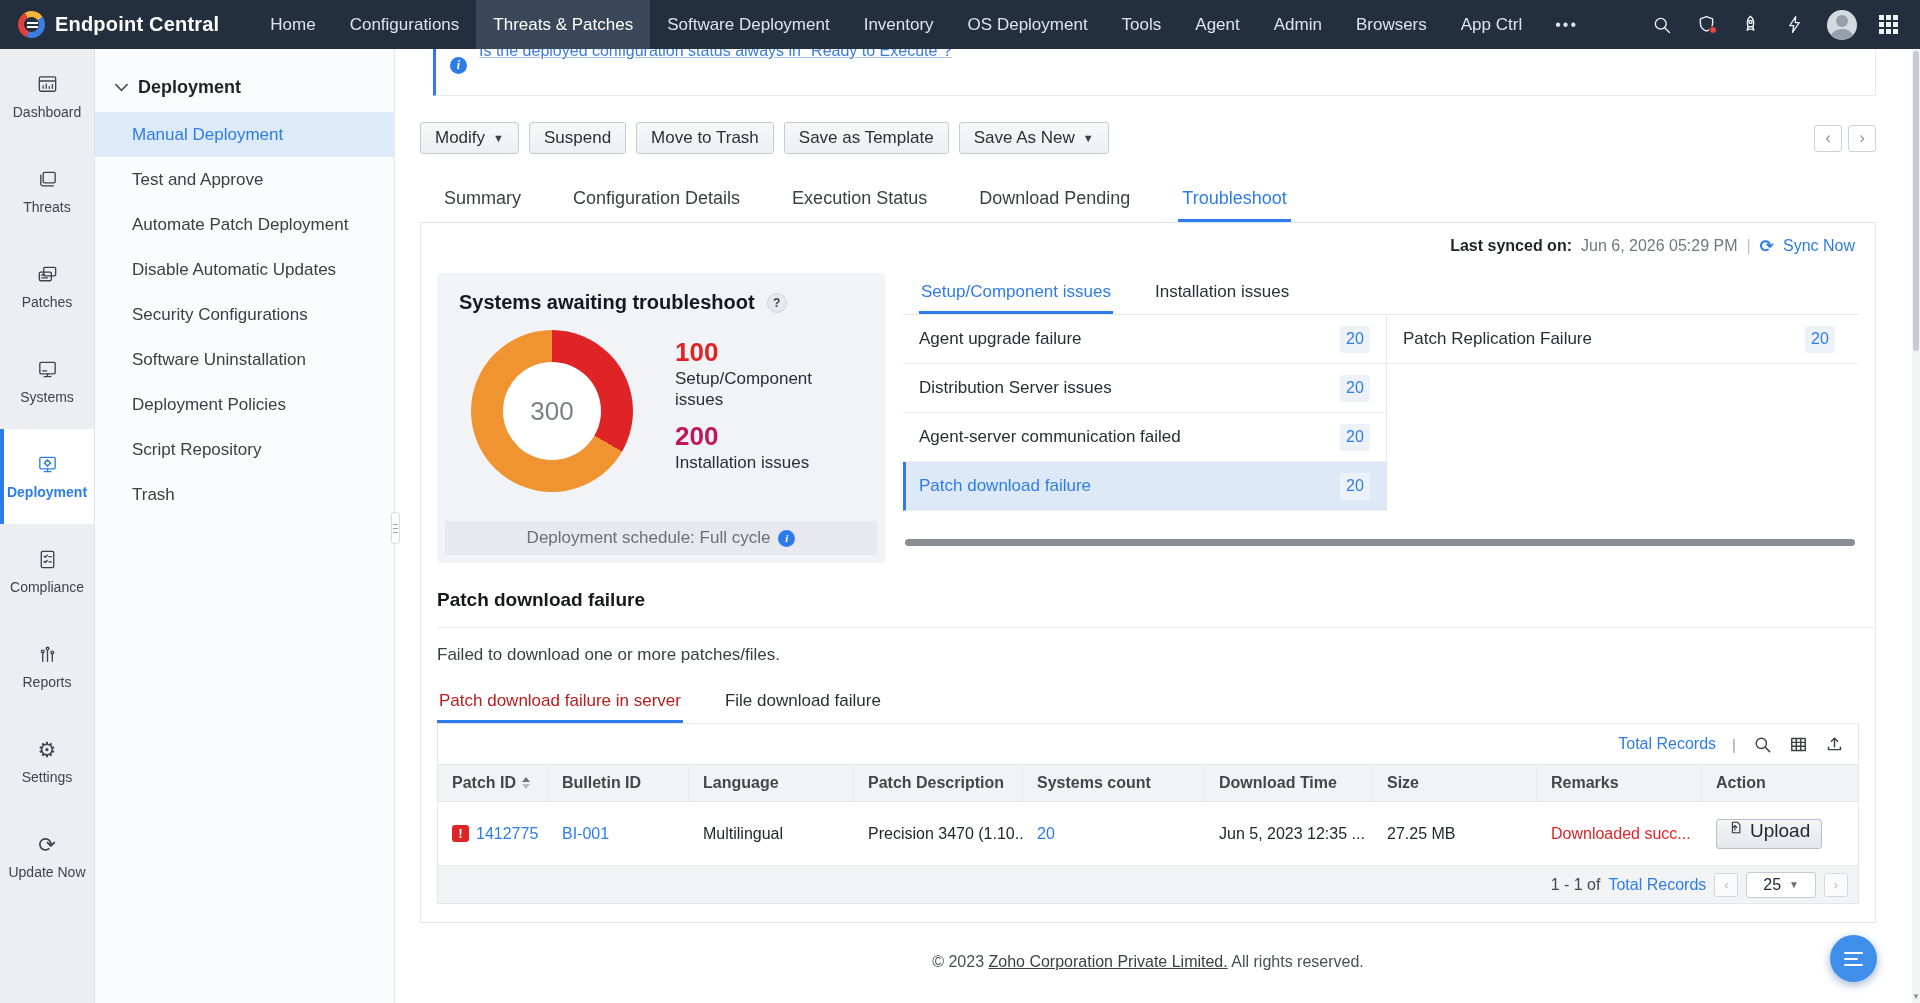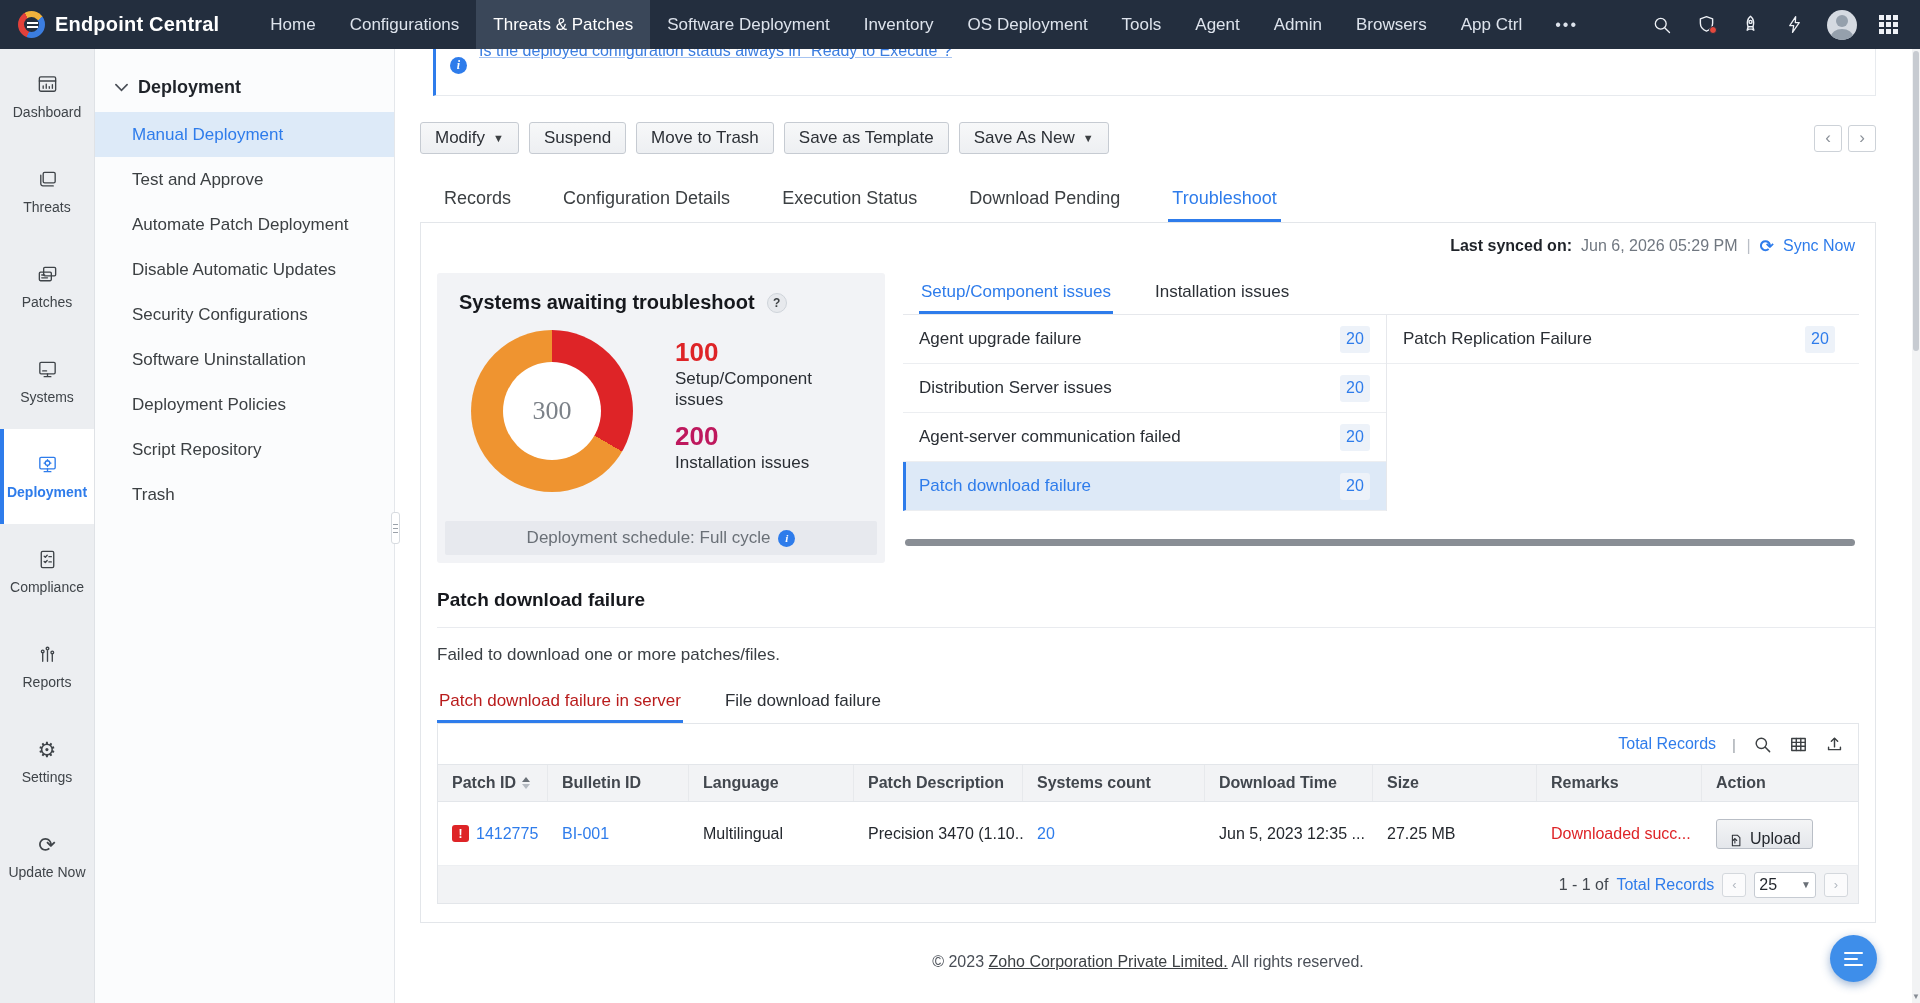--- a/index.html
+++ b/index.html
@@ -123,25 +123,25 @@
   .th:last-child { border-right:none; }
   .sort { display:flex; flex-direction:column; gap:2px; cursor:pointer; }
   .sort i { width:0; height:0; border-left:4px solid transparent; border-right:4px solid transparent; display:block; }
   .sort .up { border-bottom:5px solid #6a7077; }
   .sort .down { border-top:5px solid #b6bbc2; }
   .trow { height:64px; border-bottom:1px solid #edeff2; }
   .td { display:flex; align-items:center; gap:7px; padding-left:14px; font-size:16px; color:#24282e; overflow:hidden; white-space:nowrap; }
   .alert-badge { width:17px; height:17px; border-radius:3px; background:#de2427; color:#fff; font-size:12px; font-weight:bold; display:flex; align-items:center; justify-content:center; flex:0 0 auto; }
   .cell-link { color:#2e7ceb; cursor:pointer; }
   .cell-danger { color:#de2427; }
-  .upload-btn { background:linear-gradient(#f4f5f6,#e4e7eb); border:1px solid #b9bec6; border-radius:3px; height:30px; padding:0 11px; display:flex; align-items:flex-end; gap:7px; font-size:16px; color:#24282e; cursor:pointer; font-family:inherit; }
+  .upload-btn { background:linear-gradient(#f4f5f6,#e4e7eb); border:1px solid #b9bec6; border-radius:3px; height:30px; padding:0 11px; display:flex; align-items:flex-start; gap:7px; font-size:19px; color:#24282e; cursor:pointer; font-family:inherit; }
   .upload-btn svg { stroke:#2c3036; fill:none; stroke-width:1.7; stroke-linecap:round; stroke-linejoin:round; }
   .tfoot { background:#f2f3f5; height:37px; display:flex; align-items:center; justify-content:flex-end; gap:8px; padding-right:10px; font-size:16px; color:#42474e; }
   .mini-btn { width:24px; height:24px; border:1px solid #d4d8dd; border-radius:3px; background:#fbfbfc; color:#b3b9c1; font-size:13px; display:flex; align-items:center; justify-content:center; cursor:pointer; }
-  .page-size { height:26px; min-width:56px; border:1px solid #c6cbd2; border-radius:3px; background:#fff; display:flex; align-items:center; justify-content:space-between; padding:0 4px; font-size:16px; color:#24282e; cursor:pointer; gap:24px; }
+  .page-size { height:26px; min-width:56px; border:1px solid #c6cbd2; border-radius:3px; background:#fff; display:flex; align-items:center; justify-content:space-between; padding:0 16px; font-size:16px; color:#24282e; cursor:pointer; gap:8px; }
   .page-size .caret { color:#6a7077; font-size:10px; }
 
   .footer { margin-top:30px; text-align:center; font-size:16px; color:#4a4f57; }
   .footer-link { color:#3c4043; text-decoration:underline; cursor:pointer; }
 
   .fab { position:absolute; right:43px; bottom:21px; width:47px; height:47px; border-radius:50%; background:#3e8eea; box-shadow:0 3px 10px rgba(40,90,160,.45); display:flex; flex-direction:column; align-items:center; justify-content:center; gap:4px; cursor:pointer; z-index:60; }
   .fab i { width:19px; height:2px; background:#fff; border-radius:1px; }
   .fab i:nth-child(2) { width:14px; align-self:flex-start; margin-left:14px; }
 
   .page-scrollbar { position:absolute; top:49px; right:0; width:8px; bottom:0; background:#f2f3f4; z-index:40; }
@@ -337,21 +337,21 @@
           <span>Save As New</span>
           <span class="caret">▼</span>
         </button>
       <div class="pager-arrows">
         <span class="sq-btn">‹</span>
         <span class="sq-btn">›</span>
       </div>
     </div>
 
     <div class="tabs-row">
-      <span class="page-tab">Records</span>
+      <span class="page-tab">Summary</span>
       <span class="page-tab">Configuration Details</span>
       <span class="page-tab">Execution Status</span>
       <span class="page-tab">Download Pending</span>
       <span class="page-tab active">Troubleshoot</span>
     </div>
 
     <div class="card">
       <div class="sync-row">
         <span class="sync-label">Last synced on:</span>
         <span class="sync-value">Jun 6, 2026 05:29 PM</span>
@@ -361,21 +361,21 @@
       </div>
 
       <div class="panels">
 
         <div class="donut-panel">
           <div class="donut-title-row">
             <span class="donut-title">Systems awaiting troubleshoot</span>
             <span class="help-badge">?</span>
           </div>
           <div class="donut-wrap">
-            <div class="donut" style="background: conic-gradient(rgb(222, 36, 39) 0deg, rgb(222, 36, 39) 120deg, rgb(239, 148, 48) 120deg, rgb(239, 148, 48) 360deg); font-family: Liberation Serif, serif;">
+            <div class="donut" style="background: conic-gradient(rgb(222, 36, 39) 0deg, rgb(222, 36, 39) 120deg, rgb(239, 148, 48) 120deg, rgb(239, 148, 48) 360deg);">
               <div class="donut-hole">300</div>
             </div>
             <div class="legend">
               <div class="legend-value red">100</div>
               <div class="legend-label">Setup/Component issues</div>
               <div class="legend-value orange">200</div>
               <div class="legend-label">Installation issues</div>
             </div>
           </div>
           <div class="schedule-bar">

